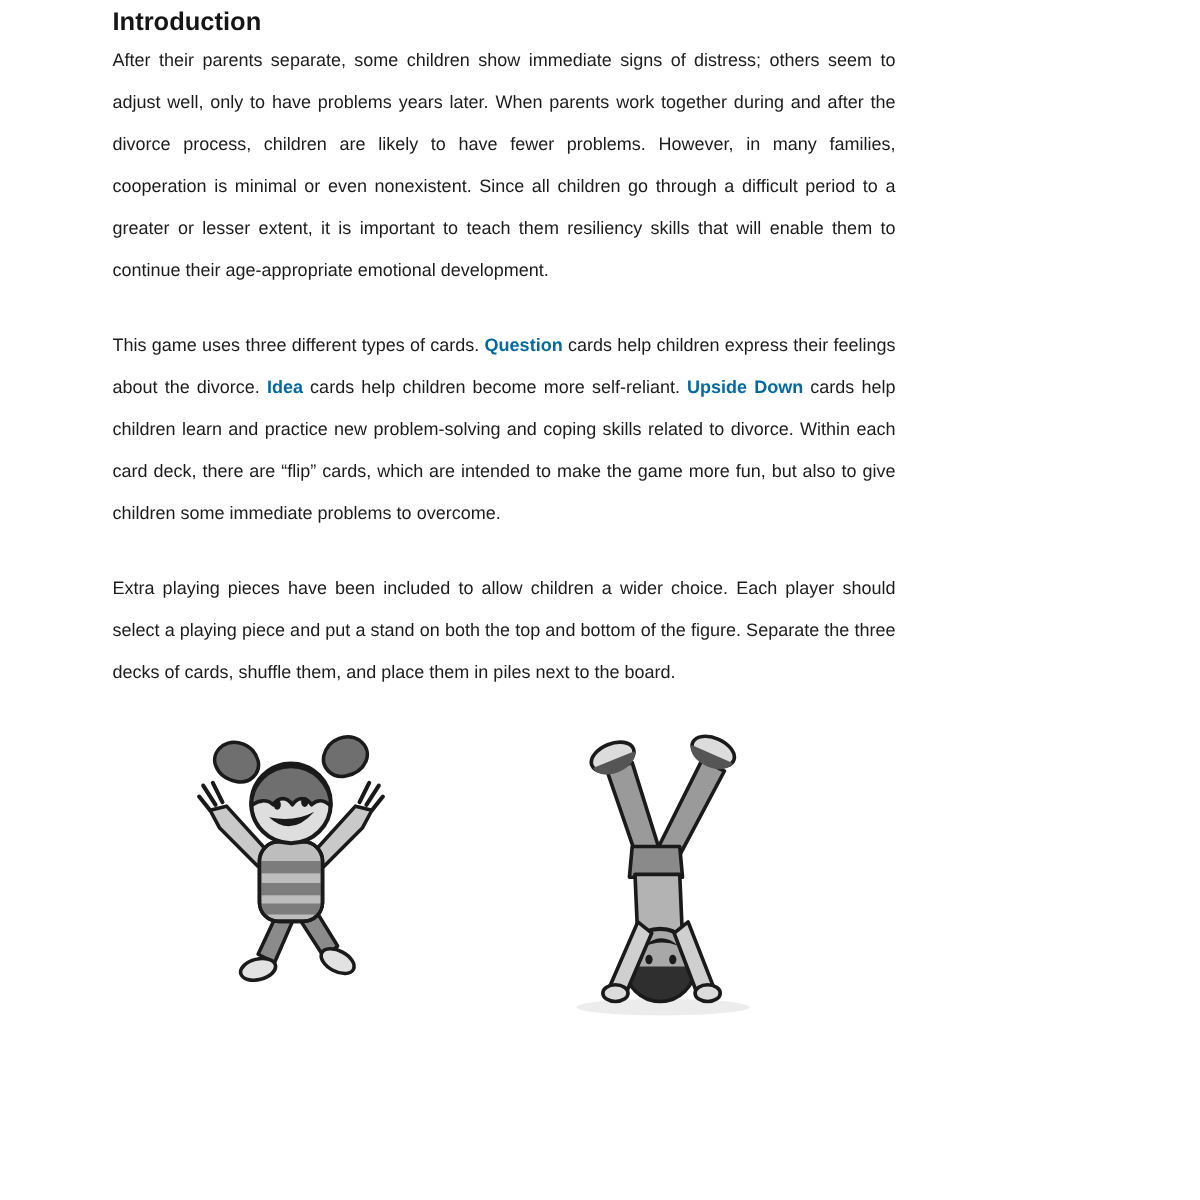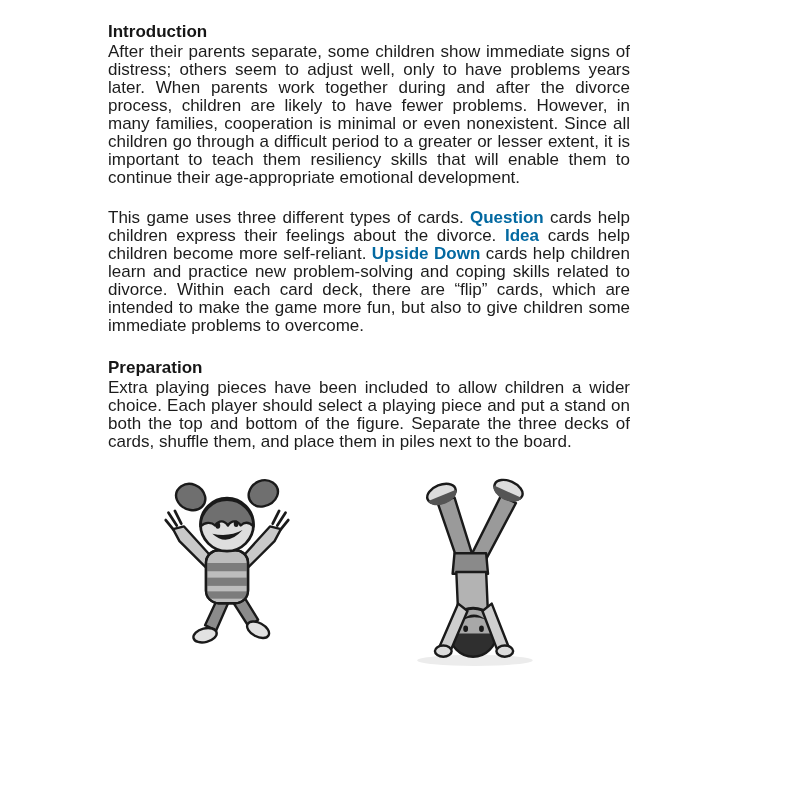--- a/index.html
+++ b/index.html
@@ -7,34 +7,34 @@
   body {
     width: 800px;
     height: 800px;
     background: #ffffff;
     overflow: hidden;
     font-family: "Liberation Sans", sans-serif;
     color: #1c1c1c;
   }
   .page-content {
     width: 522px;
-    margin-left: 108px;
-    padding-top: 21px;
+    margin-left: 75px;
+    padding-top: 4px;
   }
   .heading {
     font-size: 17px;
     font-weight: 700;
     line-height: 22px;
     margin: 0;
     color: #161616;
   }
   .heading.spaced { margin-top: 16px; }
   .para {
-    font-size: 17px;
-    line-height: 18px;
+    font-size: 12px;
+    line-height: 28px;
     margin: 0 0 22px 0;
     text-align: justify;
     color: #1c1c1c;
   }
   .para b { font-weight: 700; color: #0369a1; }
   .illustrations {
     position: relative;
     height: 198px;
     margin-top: 4px;
   }
@@ -45,21 +45,20 @@
 <body>
 
 <div class="page-content">
 
   <h2 class="heading">Introduction</h2>
 
   <p class="para">After their parents separate, some children show immediate signs of distress; others seem to adjust well, only to have problems years later. When parents work together during and after the divorce process, children are likely to have fewer problems. However, in many families, cooperation is minimal or even nonexistent. Since all children go through a difficult period to a greater or lesser extent, it is important to teach them resiliency skills that will enable them to continue their age-appropriate emotional development.</p>
 
   <p class="para"><span>This game uses three different types of cards. </span><b>Question</b><span> cards help children express their feelings about the divorce. </span><b>Idea</b><span> cards help children become more self-reliant. </span><b>Upside Down</b><span> cards help children learn and practice new problem-solving and coping skills related to divorce. Within each card deck, there are “flip” cards, which are intended to make the game more fun, but also to give children some immediate problems to overcome.</span></p>
 
-  <h2 class="heading spaced">Preparation</h2>
 
   <p class="para">Extra playing pieces have been included to allow children a wider choice. Each player should select a playing piece and put a stand on both the top and bottom of the figure. Separate the three decks of cards, shuffle them, and place them in piles next to the board.</p>
 
   <div class="illustrations">
 
     <svg class="illo-left" viewBox="0 0 140 200" width="128" height="183" aria-hidden="true">
       <g stroke="#1a1a1a" stroke-width="2.6" stroke-linejoin="round">
 
         <path d="M30,36 C15,33 9,18 20,10 C29,4 43,9 46,21 C48,30 40,38 30,36 Z" fill="#6f6f6f"></path>
         <path d="M110,32 C125,29 131,14 120,6 C111,0 97,5 94,17 C92,26 100,34 110,32 Z" fill="#6f6f6f"></path>

